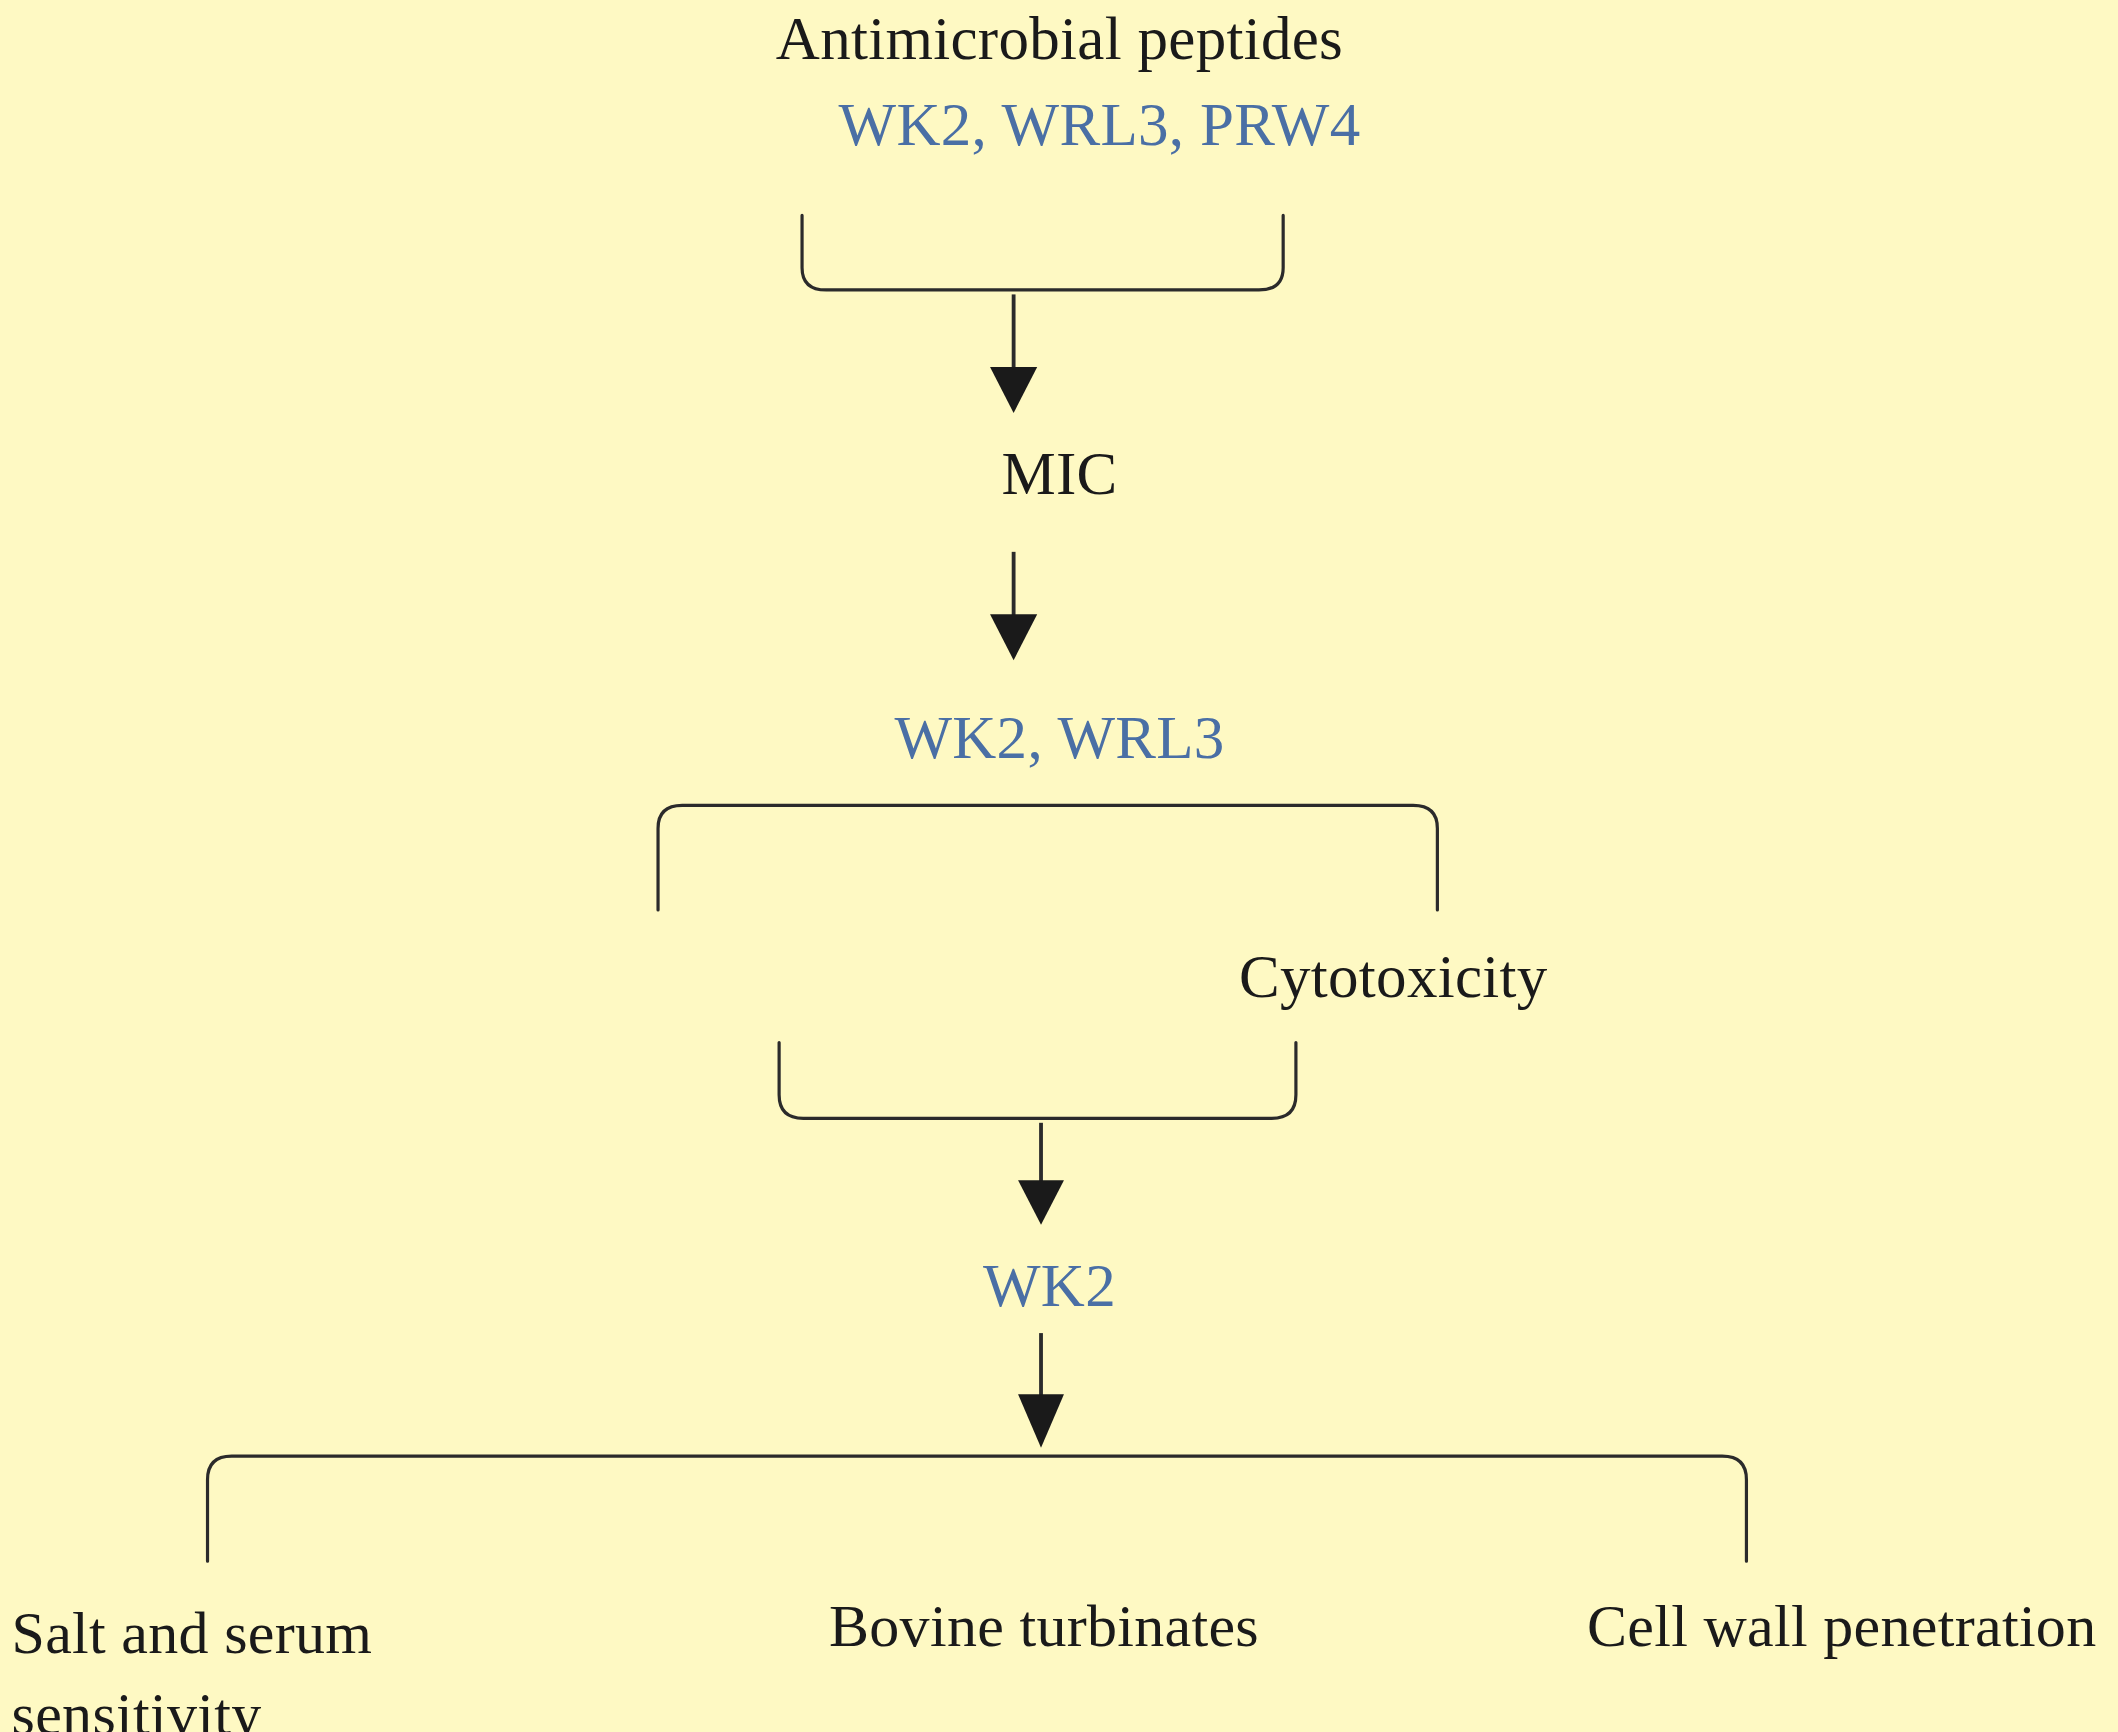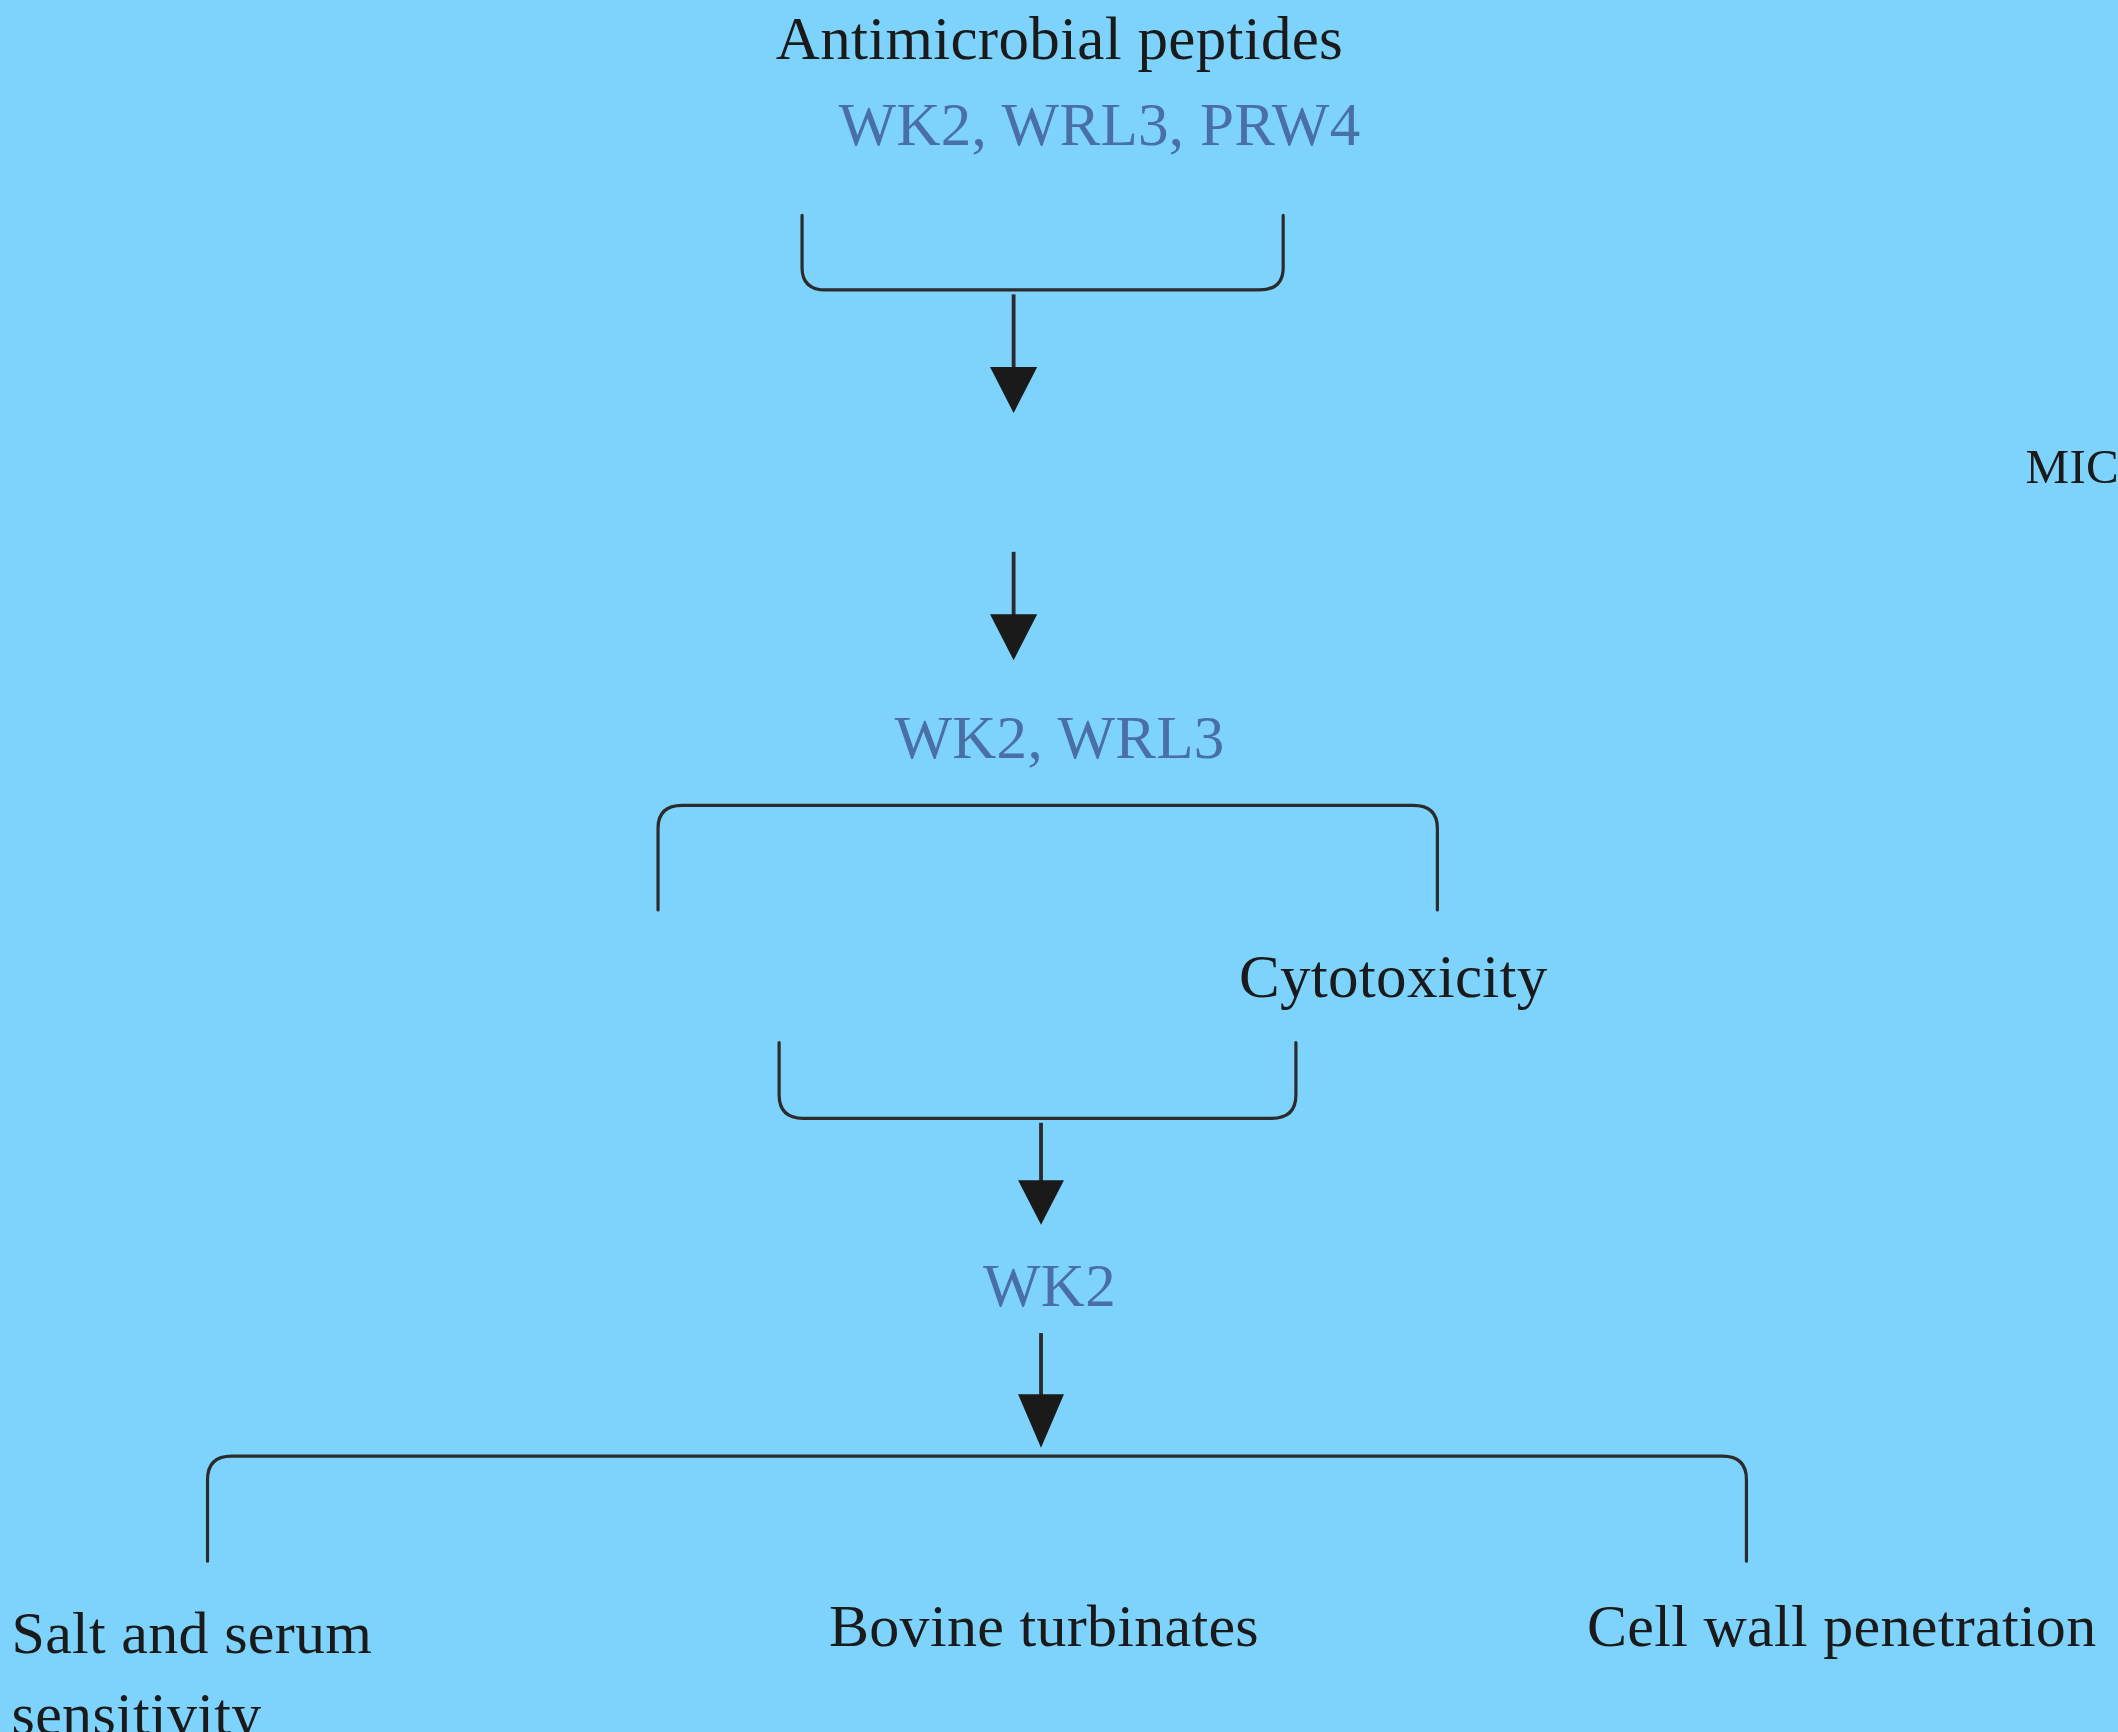--- a/index.html
+++ b/index.html
@@ -7,21 +7,21 @@
     padding: 0;
     background: #ffffff;
   }
   body {
     font-family: "Liberation Serif", "DejaVu Serif", serif;
   }
   #flowchart-root {
     position: relative;
     width: 2119px;
     height: 1732px;
-    background: #7dd3fc;
+    background: #fef9c3;
     overflow: hidden;
   }
   #flow-svg {
     position: absolute;
     top: 0;
     left: 0;
     width: 2119px;
     height: 1732px;
     display: block;
   }
@@ -41,22 +41,22 @@
     font-size: 61px;
   }
   #label-peptide-list {
     left: 0; top: 91px; width: 2119px;
     text-align: center;
     font-size: 61px;
     padding-left: 40px;
   }
   #label-mic {
     left: 0; top: 440px; width: 2119px;
-    text-align: right;
-    font-size: 49px;
+    text-align: center;
+    font-size: 61px;
   }
   #label-wk2-wrl3 {
     left: 0; top: 704px; width: 2119px;
     text-align: center;
     font-size: 61px;
   }
   #label-bactericidal {
     left: 574px; top: 943px;
     font-size: 61px;
   }

